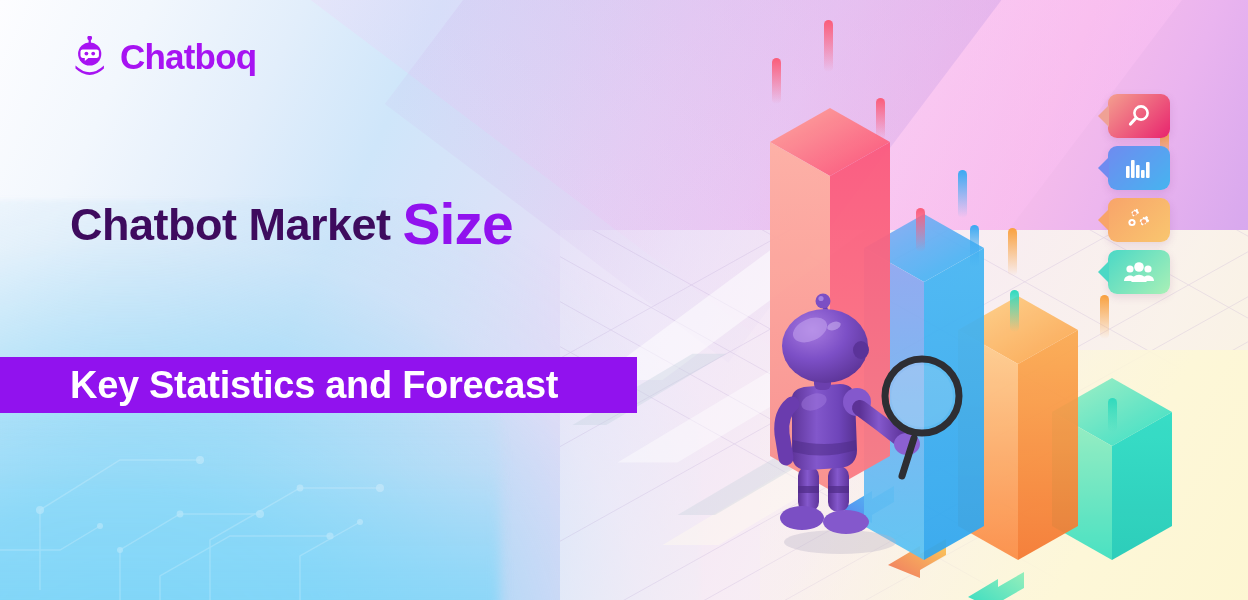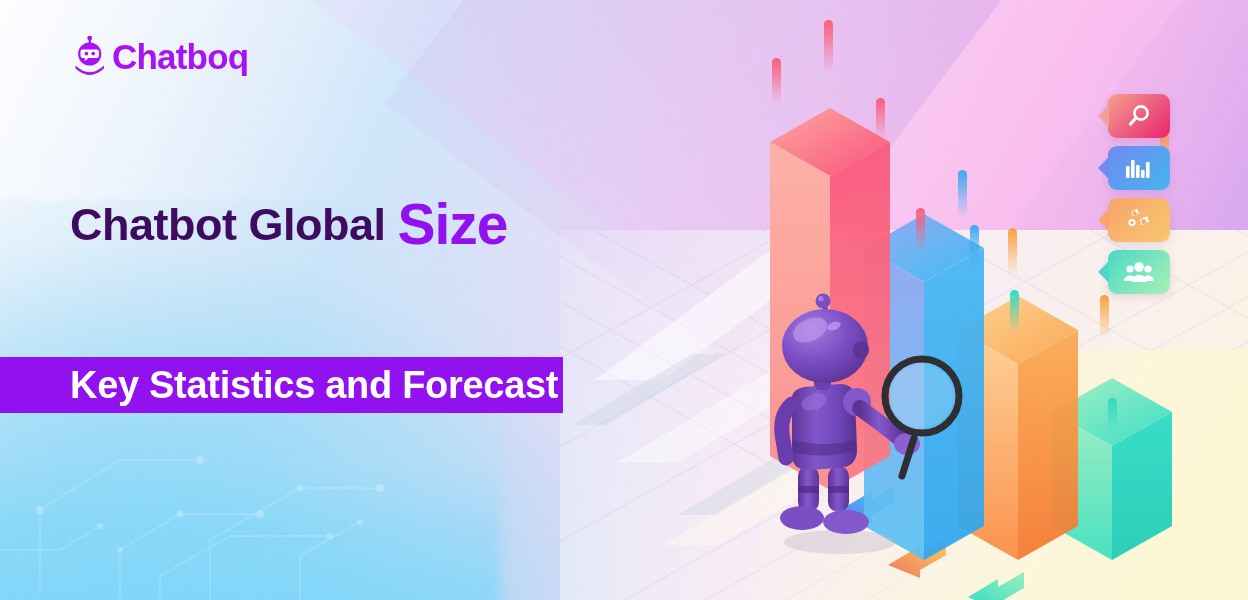--- a/index.html
+++ b/index.html
@@ -123,34 +123,34 @@
     font-size:45px; font-weight:700; line-height:1.0;
     letter-spacing:-0.5px; white-space:nowrap;
     color:#3e0b5e;
   }
   .hl-line2 .year {
     font-size:62px; font-weight:800; color:#9112ee;
     letter-spacing:-1px; vertical-align:-4px;
   }
   .hl-bar {
     position:absolute; left:0; top:357px;
-    width:563px; height:56px;
+    width:637px; height:56px;
     background:#9112ee;
     display:flex; align-items:center;text-align:center;
   }
   .hl-bar span {
     margin-left:70px;
     color:#ffffff; font-size:38px; font-weight:700;
     letter-spacing:-0.3px; white-space:nowrap;
   }
 
   
   .logo {
     position:absolute; left:70px; top:36px;
-    display:flex; align-items:center; gap:2px;
+    display:flex; align-items:center; gap:10px;
   }
   .logo-text {
     font-size:35px; font-weight:700; color:#a713f2;
     letter-spacing:-0.8px;
   }
 
   
   .badges {
     position:absolute; left:1108px; top:94px;
     display:flex; flex-direction:column; gap:8px;
@@ -521,21 +521,21 @@
       <g fill="#a713f2">
         <circle cx="16.4" cy="17.6" r="1.9"></circle>
         <circle cx="23.2" cy="17.6" r="1.9"></circle>
       </g>
     </svg>
     <div class="logo-text">Chatboq</div>
   </div>
 
   <div class="headline">
     <div class="hl-line1">
-      <span>Chatbot Global</span>
+      <span>Chatbot Market</span>
       <span class="big">Size</span>
     </div>
   </div>
 
   <div class="hl-bar">
     <span>Key Statistics and Forecast</span>
   </div>
 
 </div>
 

